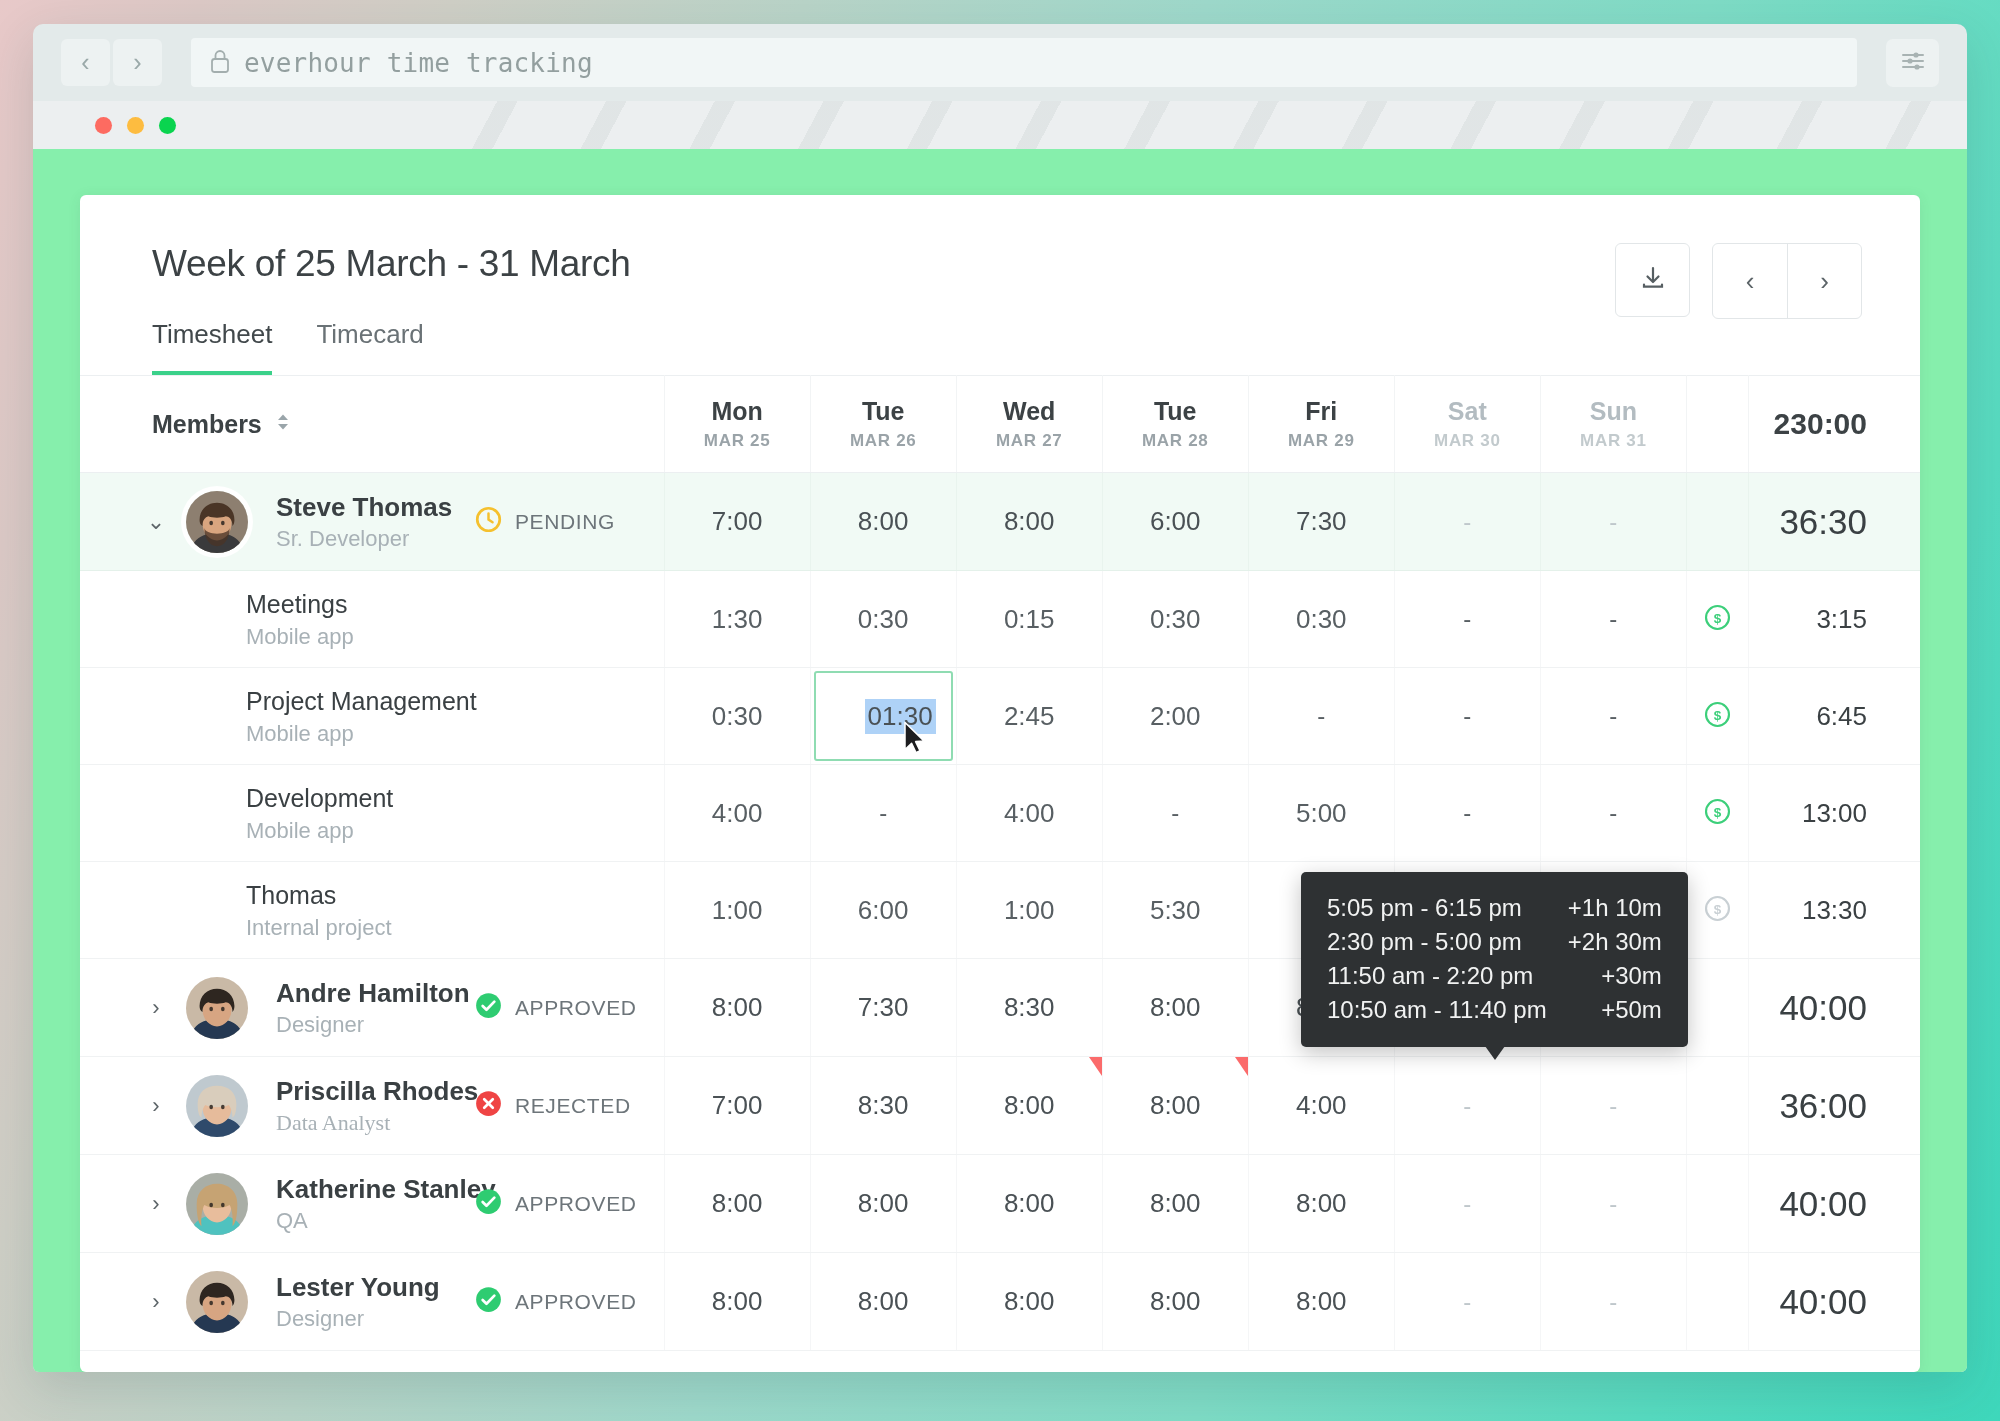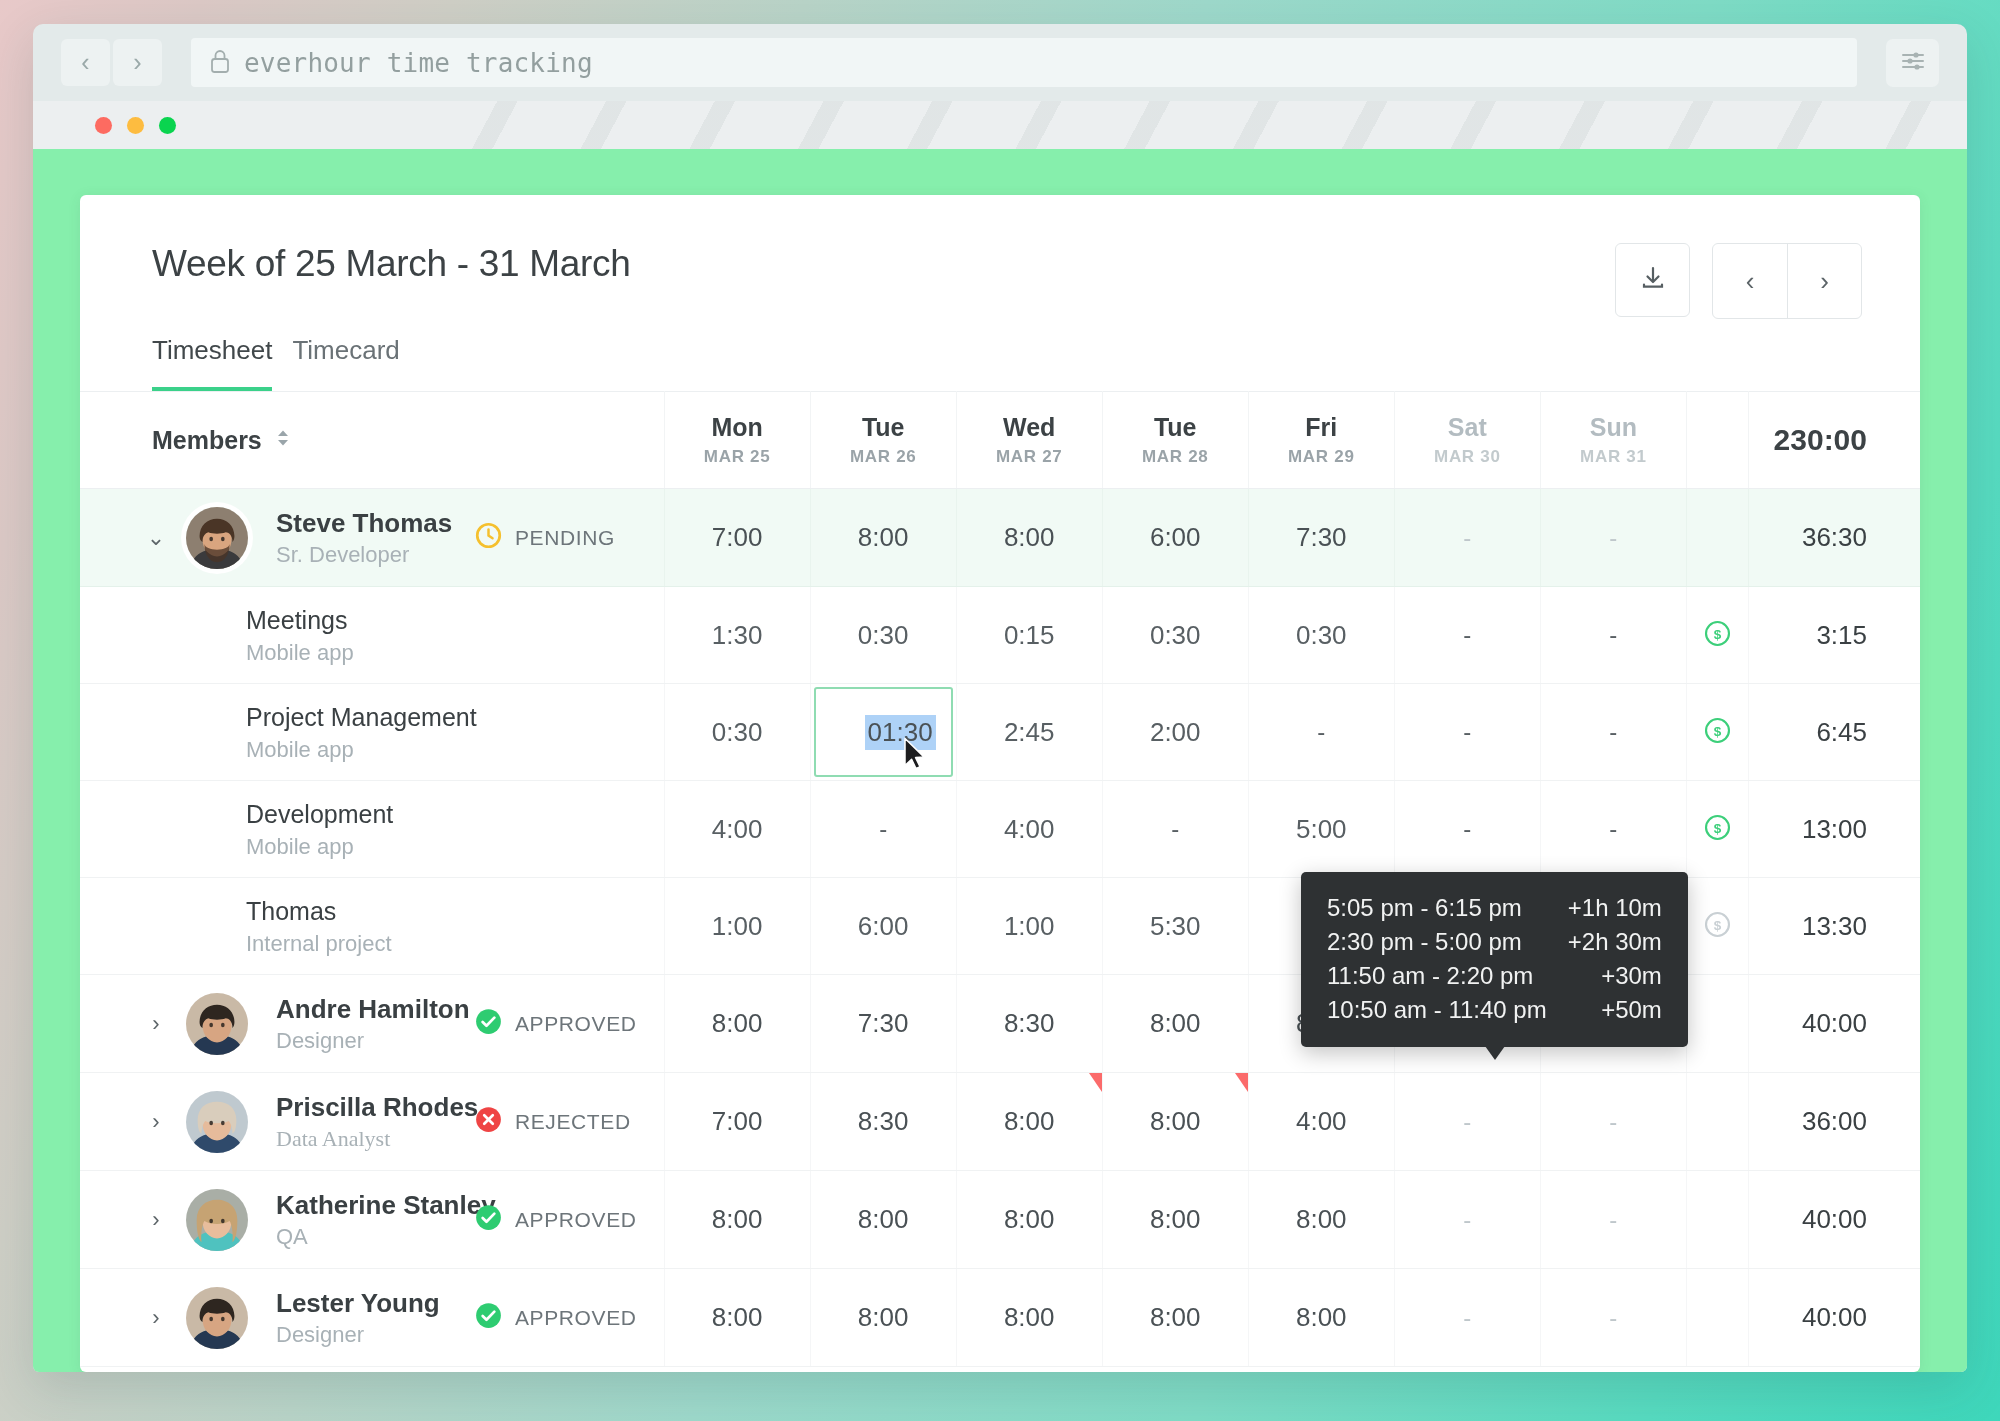--- a/index.html
+++ b/index.html
@@ -214,23 +214,23 @@
     cursor: pointer;
     color: #5c6468;
     font-size: 26px;
     font-weight: 400;
   }
   .arrow-btn + .arrow-btn { border-left: 1px solid #e2e6e8; }
 
   
   .tabs {
     display: flex;
-    gap: 20px;
+    gap: 44px;
     padding: 0 72px;
-    margin-top: 50px;
+    margin-top: 34px;
   }
 
   .tab {
     font-size: 26px;
     color: #6a7276;
     padding-bottom: 21px;
     cursor: pointer;
     border-bottom: 4px solid transparent;
   }
   .tab.active {
@@ -393,21 +393,21 @@
   }
   .num.dim { color: #bfc7cb; font-size: 24px; }
   .num.sub { color: #585f63; }
 
   .total-cell {
     text-align: right;
     padding-right: 53px;
     font-size: 26px;
     color: #3a4043;
   }
-  tr.member-row .total-cell { font-size: 26px; }
+  tr.member-row .total-cell { font-size: 35px; }
 
   .bill-cell { text-align: center; }
 
   
   .edit-box {
     position: absolute;
     left: 3px; right: 3px; top: 3px; bottom: 3px;
     border: 2px solid #8fdcb2;
     border-radius: 3px;
     background: #fff;

